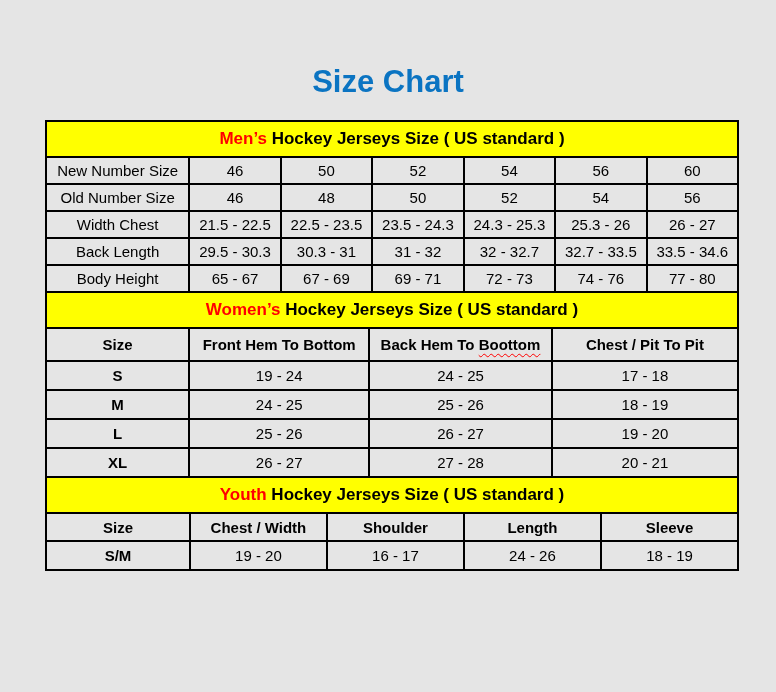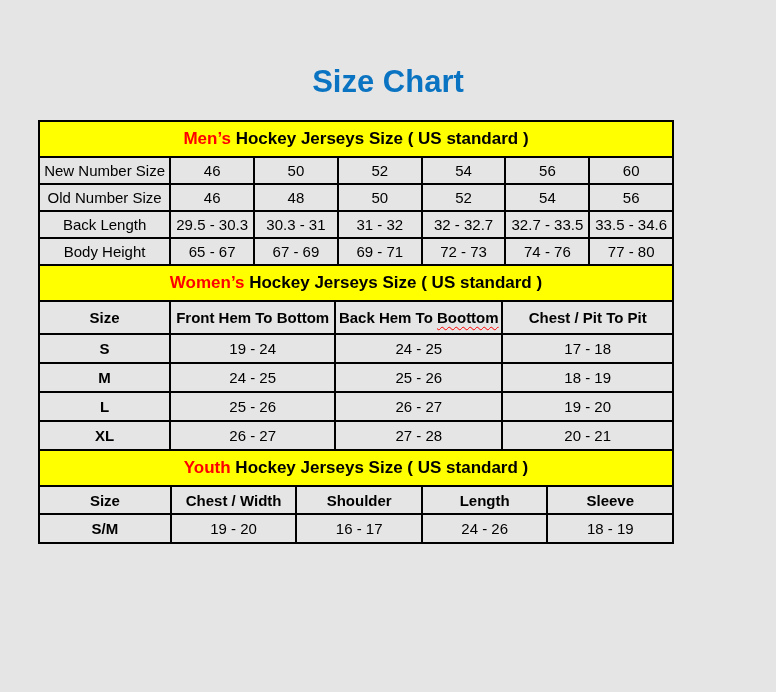--- a/index.html
+++ b/index.html
@@ -1,21 +1,21 @@
 <!DOCTYPE html>
 <html><head>
 <meta charset="utf-8">
 <style>
   html,body{margin:0;padding:0;}
   body{background:#ffffff;font-family:"Liberation Sans",sans-serif;}
   .page{width:776px;height:692px;background:#e5e5e5;overflow:hidden;}
   .title{margin:0;padding-top:64px;padding-bottom:20px;text-align:center;
          color:#0b74c2;font-size:31px;font-weight:bold;letter-spacing:0px;}
   .charts{width:700px;margin:0 auto;}
-  table.size-table{border-collapse:collapse;width:636px;table-layout:fixed;}
+  table.size-table{border-collapse:collapse;width:694px;table-layout:fixed;margin-left:7px;}
   table.size-table + table.size-table{margin-top:-2px;}
   .size-table td,.size-table th{border:2px solid #000;text-align:center;vertical-align:middle;
          font-size:15px;color:#000;padding:0;overflow:hidden;white-space:nowrap;}
   .size-table th{font-weight:bold;}
   td.val,td.rowlabel{font-weight:normal;}
   td.sizelabel{font-weight:bold;}
   tr.band td{background:#ffff00;font-size:17px;font-weight:bold;height:34px;}
   tr.band .hl{color:#ff0000;}
   tr.head th{height:26px;}
   tr.head-tall th{height:31px;}
@@ -56,20 +56,29 @@
         <td class="val">60</td>
       </tr>
       <tr class="r27">
         <td class="rowlabel">Old Number Size</td>
         <td class="val">46</td>
         <td class="val">48</td>
         <td class="val">50</td>
         <td class="val">52</td>
         <td class="val">54</td>
         <td class="val">56</td>
+      </tr>
+      <tr class="r27">
+        <td class="rowlabel">Width Chest</td>
+        <td class="val">21.5 - 22.5</td>
+        <td class="val">22.5 - 23.5</td>
+        <td class="val">23.5 - 24.3</td>
+        <td class="val">24.3 - 25.3</td>
+        <td class="val">25.3 - 26</td>
+        <td class="val">26 - 27</td>
       </tr>
       <tr class="r27">
         <td class="rowlabel">Back Length</td>
         <td class="val">29.5 - 30.3</td>
         <td class="val">30.3 - 31</td>
         <td class="val">31 - 32</td>
         <td class="val">32 - 32.7</td>
         <td class="val">32.7 - 33.5</td>
         <td class="val">33.5 - 34.6</td>
       </tr>

